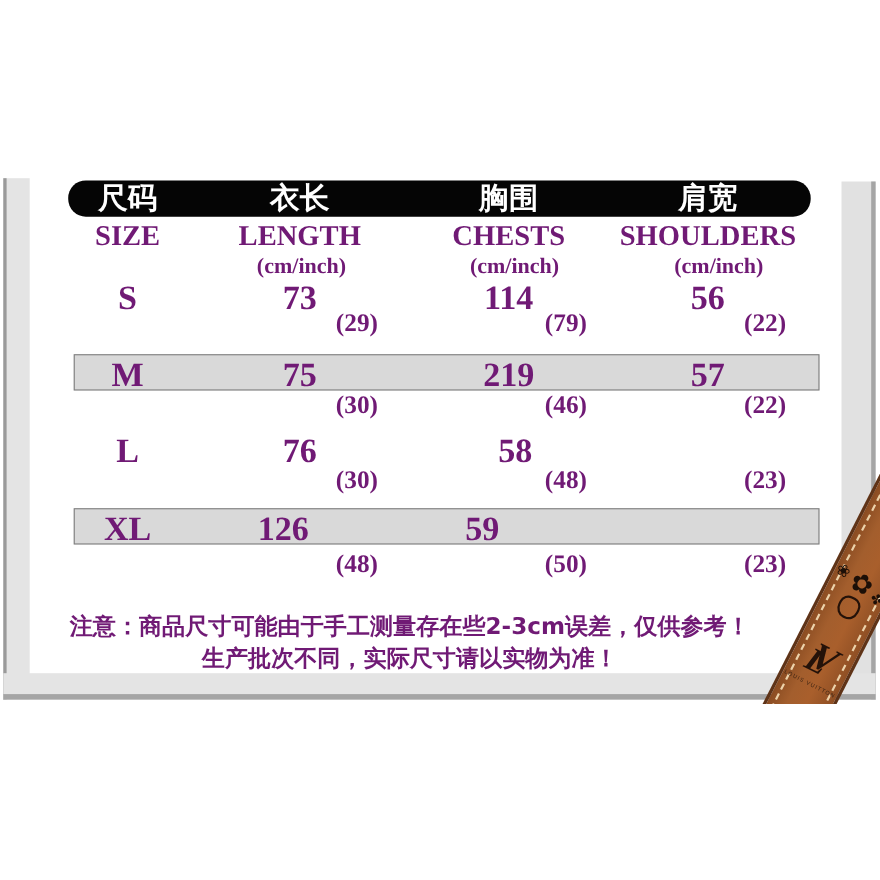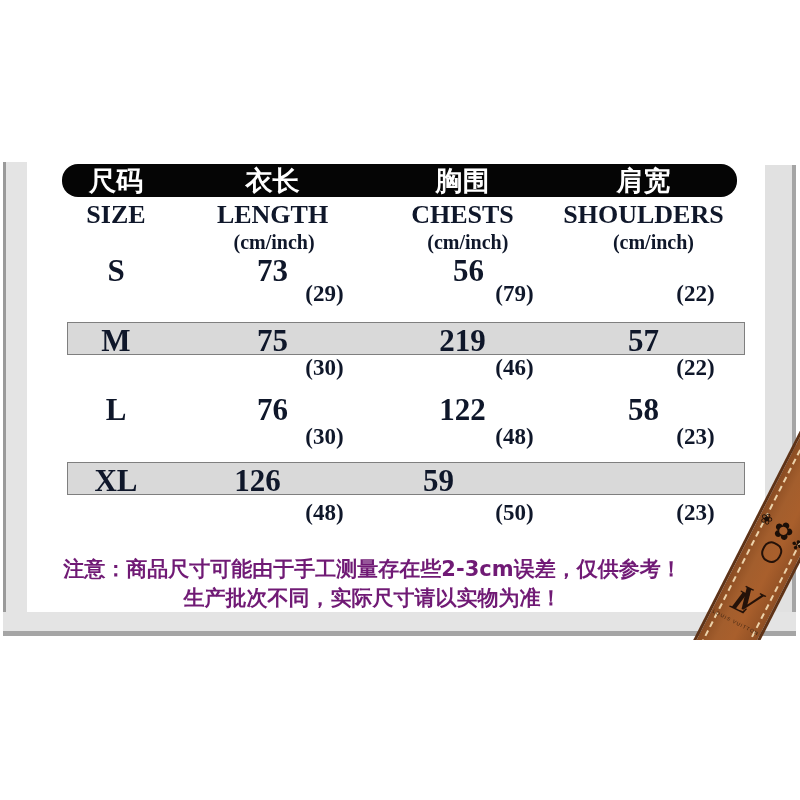--- a/index.html
+++ b/index.html
@@ -15,21 +15,21 @@
   .frame-bottom{position:absolute;left:3px;top:612px;width:793px;height:19px;
                 background:#e4e4e4;border-bottom:5px solid #a5a5a5;}
 
   
   .line{position:absolute;left:62px;width:675px;display:flex;}
   .c1{width:108px;text-align:center;}
   .c2{width:205px;text-align:center;}
   .c3{width:175px;text-align:center;}
   .c4{width:187px;text-align:center;}
 
-  .serif{font-family:"Liberation Serif","DejaVu Serif",serif;font-weight:bold;color:#0f172a;}
+  .serif{font-family:"Liberation Serif","DejaVu Serif",serif;font-weight:bold;color:#701a75;}
   .cjk{font-family:"DejaVu Sans",sans-serif;font-weight:bold;color:#701a75;}
 
   .header-bar{position:absolute;left:62px;top:164px;width:675px;height:33px;background:#050505;border-radius:16px;}
   .header-bar .hcell{color:#ffffff;font-size:27px;line-height:33px;font-weight:bold;}
 
   .row-en{top:200px;font-size:26px;line-height:30px;}
   .row-unit{top:230px;font-size:20px;line-height:24px;gap:24px;}
 
   .row-main{font-size:31px;line-height:34px;}
   .row-inch{font-size:23px;line-height:26px;}
@@ -86,20 +86,21 @@
     <div class="line row-unit serif">
       <div class="c1"></div>
       <div class="c2">(cm/inch)</div>
       <div class="c3">(cm/inch)</div>
       <div class="c4">(cm/inch)</div>
     </div>
 
     <div class="line row-main serif" style="top:254px;">
       <div class="c1">S</div>
       <div class="c2">73</div>
+      <div class="c3">114</div>
       <div class="c4">56</div>
     </div>
     <div class="line row-inch serif" style="top:281px;">
       <div class="c1"></div>
       <div class="c2"><span class="inch">(29)</span></div>
       <div class="c3"><span class="inch">(79)</span></div>
       <div class="c4"><span class="inch">(22)</span></div>
     </div>
 
     <div class="hl-band" style="top:322px;"></div>
@@ -112,21 +113,20 @@
     <div class="line row-inch serif" style="top:355px;">
       <div class="c1"></div>
       <div class="c2"><span class="inch">(30)</span></div>
       <div class="c3"><span class="inch">(46)</span></div>
       <div class="c4"><span class="inch">(22)</span></div>
     </div>
 
     <div class="line row-main serif" style="top:393px;">
       <div class="c1">L</div>
       <div class="c2">76</div>
-      <div class="c3">122</div>
       <div class="c4">58</div>
     </div>
     <div class="line row-inch serif" style="top:424px;">
       <div class="c1"></div>
       <div class="c2"><span class="inch">(30)</span></div>
       <div class="c3"><span class="inch">(48)</span></div>
       <div class="c4"><span class="inch">(23)</span></div>
     </div>
 
     <div class="hl-band" style="top:462px;"></div>

